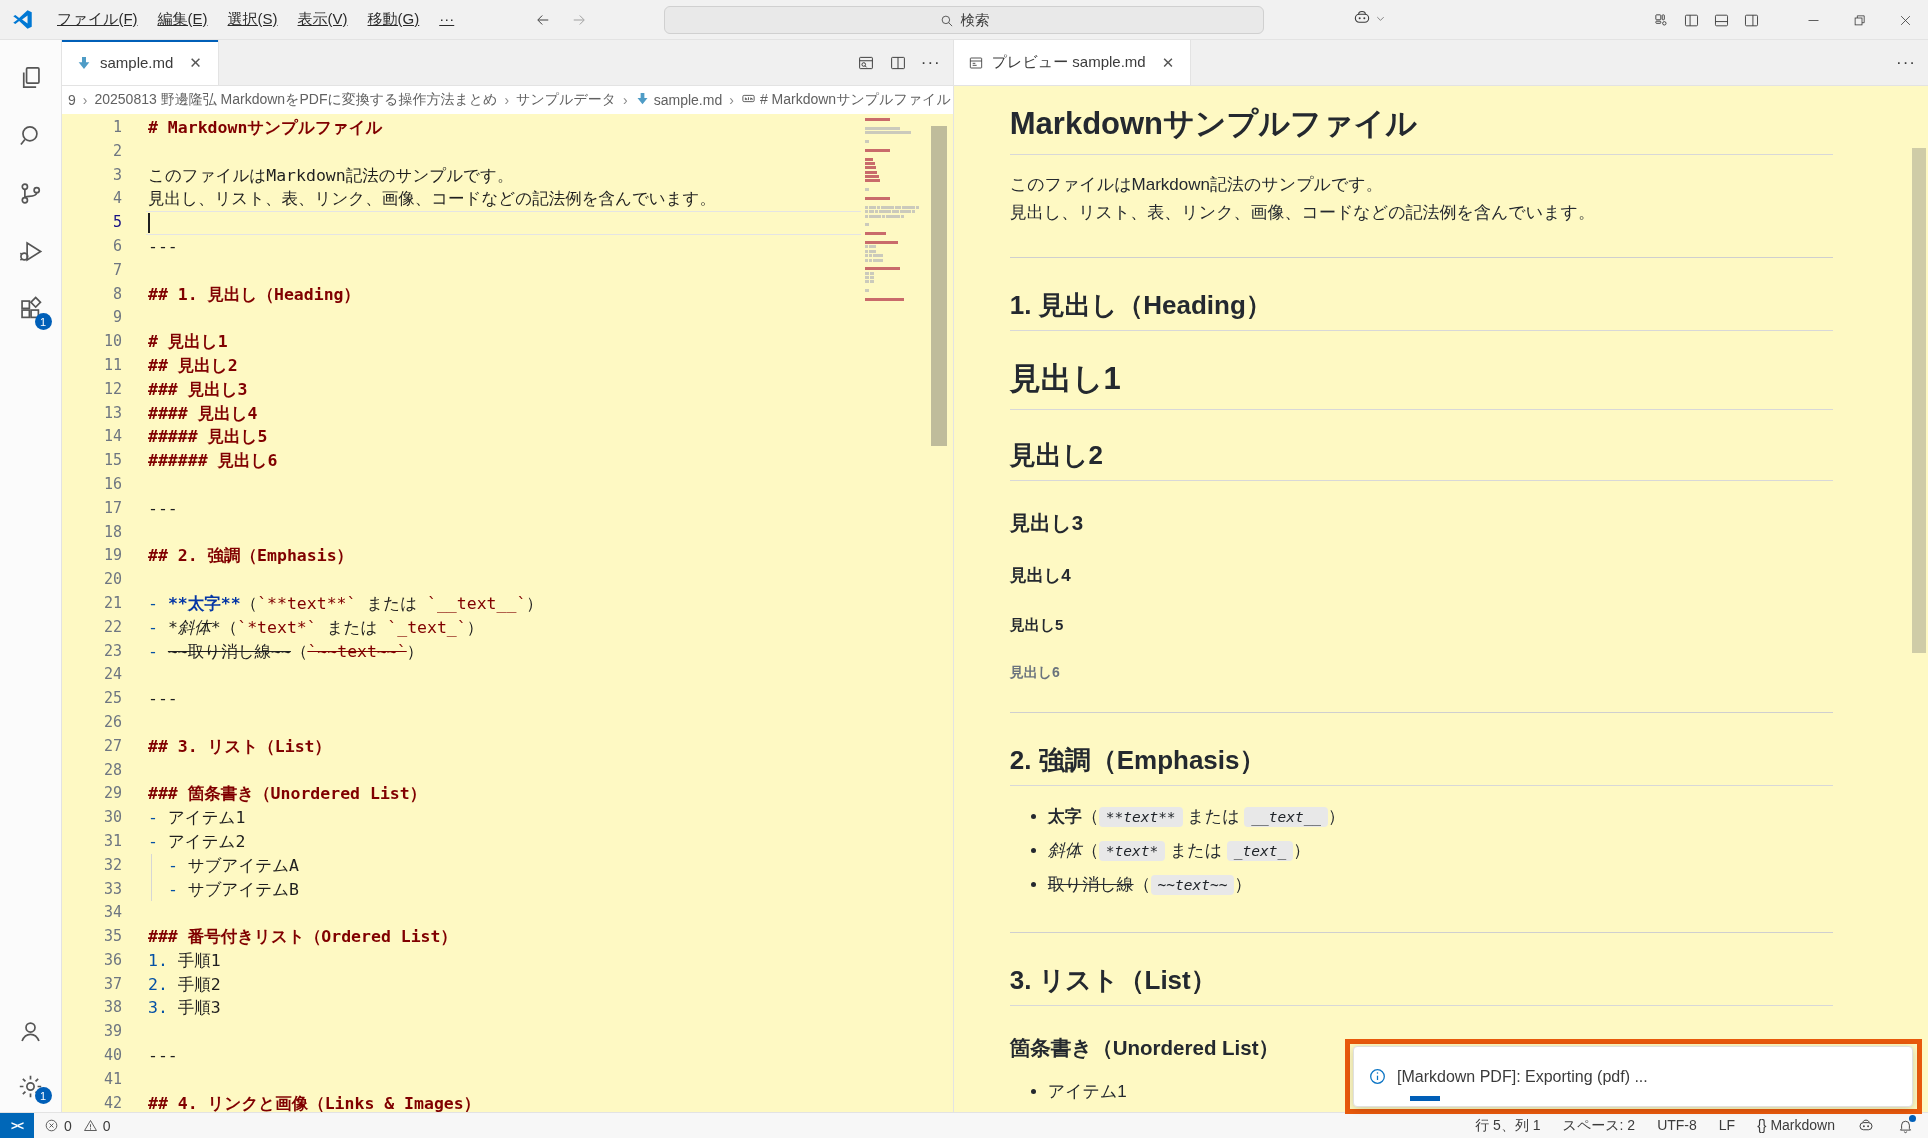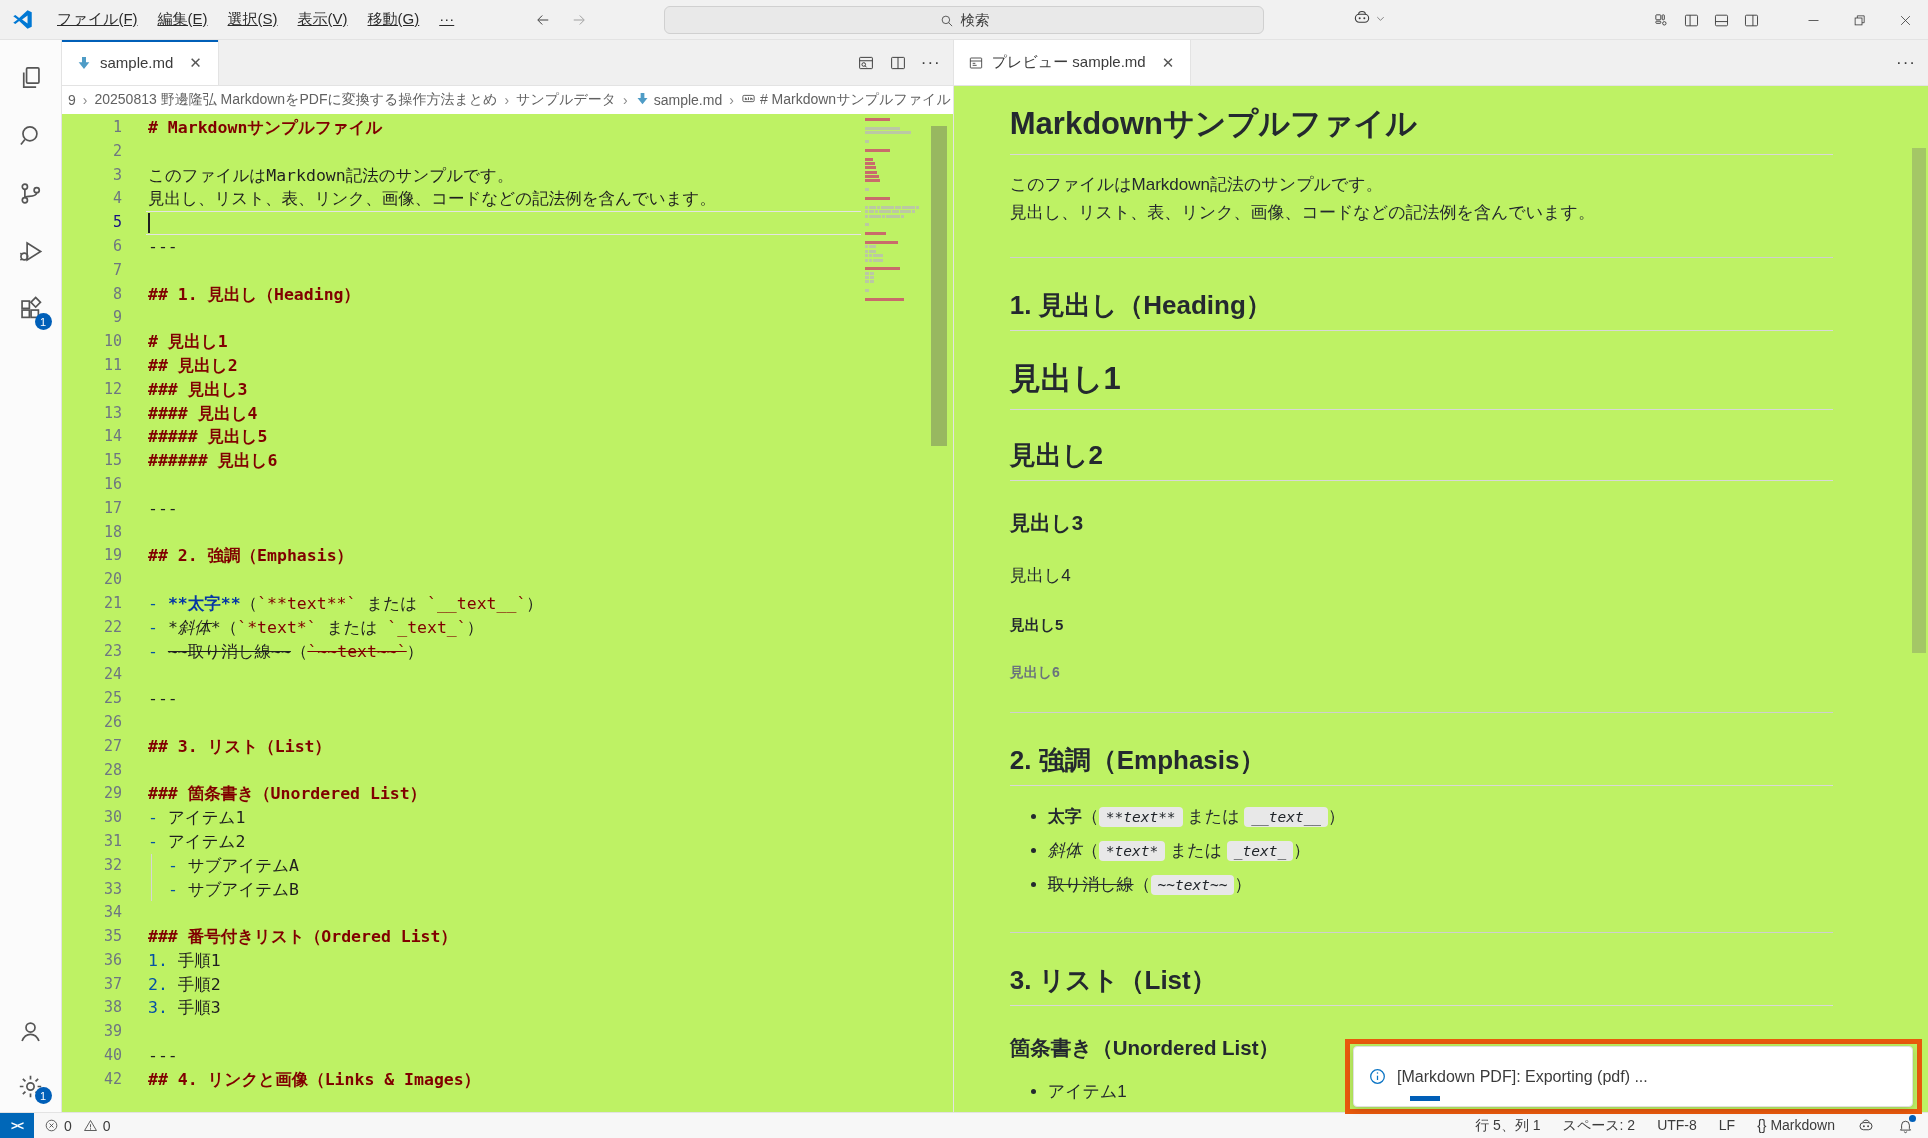--- a/index.html
+++ b/index.html
@@ -28,21 +28,21 @@
 
   
   .activitybar { width:62px; height:100%; background:#fbfbfb; border-right:1px solid #e3e3e3;
     display:flex; flex-direction:column; align-items:center; padding-top:8px; }
   .ab-item { width:62px; height:58px; display:flex; align-items:center; justify-content:center; position:relative; color:#616161; }
   .ab-spacer { flex:1; }
   .badge { position:absolute; right:10px; bottom:8px; min-width:17px; height:17px; border-radius:9px;
     background:#005FB8; color:#fff; font-size:11px; display:flex; align-items:center; justify-content:center; padding:0 3px; }
 
   
-  .group { height:100%; position:relative; background:#bef264; }
+  .group { height:100%; position:relative; background:#fef9c3; }
   .group1 { width:938px; }
   .group2 { width:1032px; border-left:1px solid #e3e3e3; }
 
   .tabbar { height:46px; background:#f0f0f0; border-bottom:1px solid #e3e3e3; display:flex; align-items:stretch; }
   .tab { background:#fff; display:flex; align-items:center; gap:8px; padding:0 12px 0 14px;
     font-size:15px; color:#3b3b3b; border-right:1px solid #e3e3e3; position:relative; min-width:150px; }
   .tab.accent::before { content:""; position:absolute; left:0; right:0; top:0; height:2px; background:#005FB8; }
   .tab-close { color:#555; font-size:15px; padding:2px 4px; border-radius:4px; margin-left:4px; }
   .tab-actions { margin-left:auto; display:flex; align-items:center; gap:14px; padding-right:12px; color:#3b3b3b; }
   .more-dots { font-size:17px; letter-spacing:1px; color:#3b3b3b; }
@@ -82,21 +82,21 @@
 
   
   .preview { position:absolute; left:0; top:46px; bottom:0; right:0; overflow:hidden;
     padding:18px 95px 0 56px; color:#24292f; font-size:17px; }
   .preview h1 { font-size:31px; font-weight:600; line-height:40px; padding-bottom:10px;
     border-bottom:1px solid #d8d8d8; margin:0 0 16px; }
   .preview h1.h1b { margin-top:28px; }
   .preview h2 { font-size:26px; font-weight:600; line-height:34px; margin:28px 0 14px;
     padding-bottom:8px; border-bottom:1px solid #d8d8d8; }
   .preview h3 { font-size:20.5px; font-weight:600; line-height:27px; margin:28px 0 14px; }
-  .preview h4 { font-size:17px;  font-weight:400; line-height:23px; margin:28px 0 4px; }
+  .preview h4 { font-size:17px;  font-weight:700; line-height:23px; margin:28px 0 4px; }
   .preview h5 { font-size:15px;  font-weight:700; line-height:20px; margin:28px 0 14px; }
   .preview h6 { font-size:14px;  font-weight:700; line-height:19px; margin:28px 0 14px; color:#6a737d; }
   .preview p  { line-height:28px; margin:0 0 16px; }
   .preview hr { border:none; border-top:1px solid #cfcfcf; margin:30px 0; }
   .preview ul { margin:2px 0 18px; padding-left:38px; }
   .preview li { line-height:33px; }
   .preview code { font-family:"DejaVu Sans Mono",monospace; font-size:14.5px; background:#e8e8e8;
     border-radius:4px; padding:2px 7px; color:#1f2328;font-style:italic; }
   .preview s { text-decoration:line-through; }
   .pv-scroll { position:absolute; right:1px; top:50px; bottom:0; width:16px; }
@@ -489,20 +489,24 @@
             <div class="lnum">38</div>
             <div class="lcode"><span class="tk-pb">3. </span><span class="tk-t">手順3</span></div>
           </div>
           <div class="eline">
             <div class="lnum">39</div>
             <div class="lcode"></div>
           </div>
           <div class="eline">
             <div class="lnum">40</div>
             <div class="lcode"><span class="tk-t">---</span></div>
+          </div>
+          <div class="eline">
+            <div class="lnum">41</div>
+            <div class="lcode"></div>
           </div>
           <div class="eline">
             <div class="lnum">42</div>
             <div class="lcode"><span class="tk-h">## 4. リンクと画像（Links &amp; Images）</span></div>
           </div>
         </div>
       <div class="minimap">
           <div class="mm-row">
             <span class="mm-h" style="width: 25.2px;"></span>
           </div>

